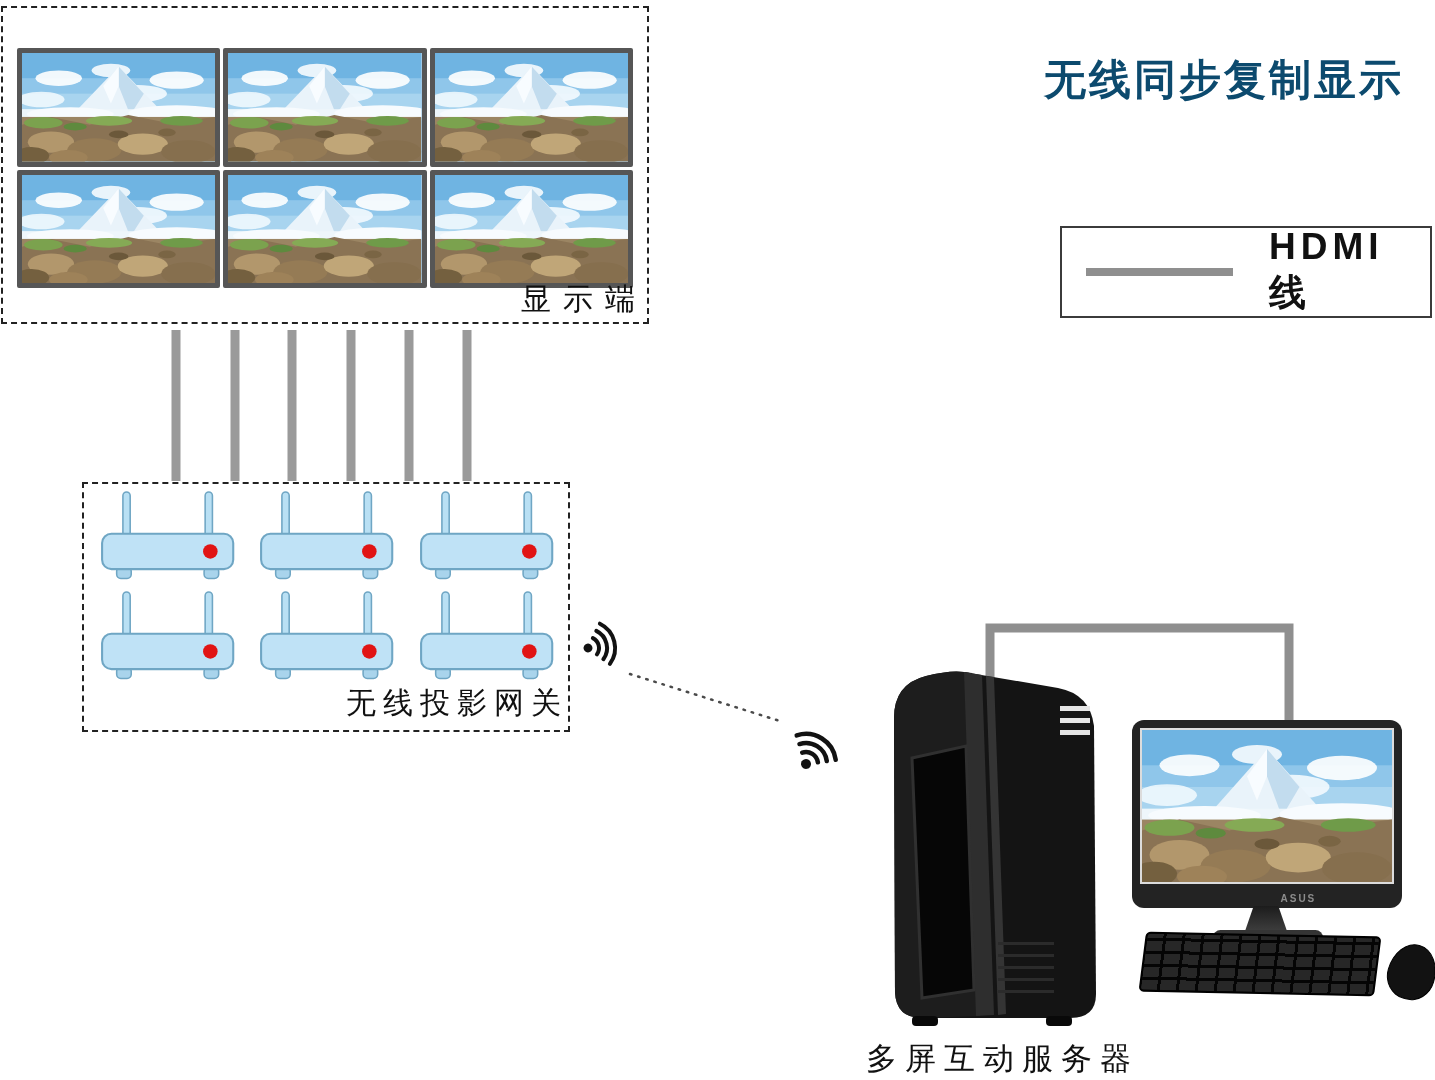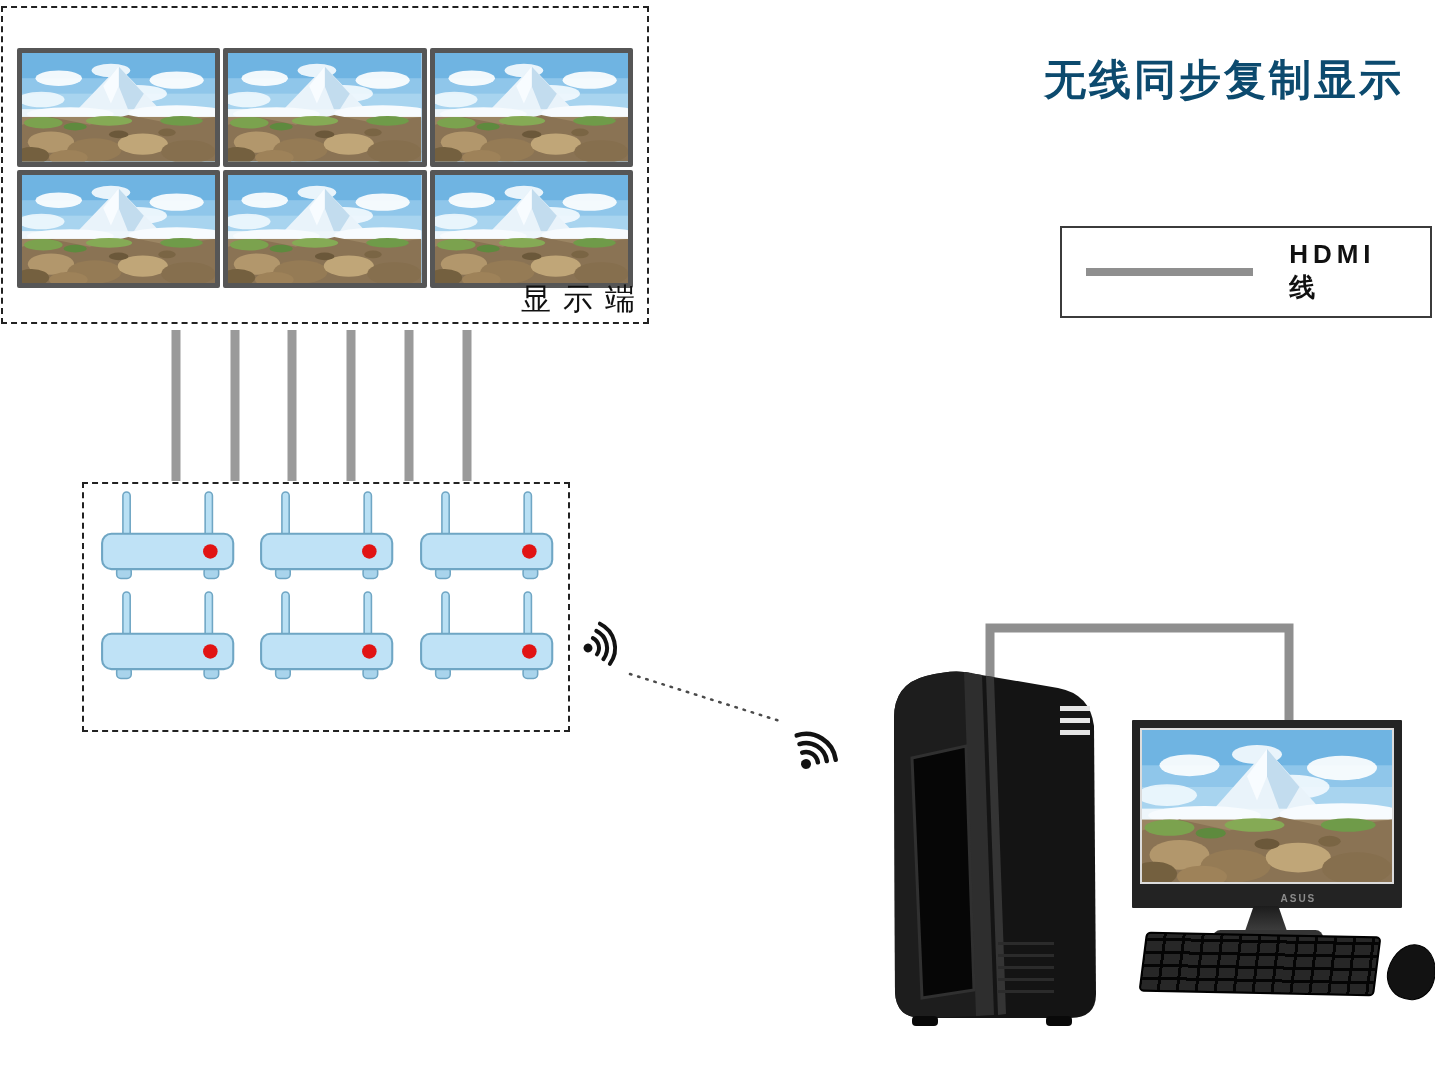--- a/index.html
+++ b/index.html
@@ -45,33 +45,33 @@
   .title {
     position:absolute; left:1044px; top:52px;
     font-size:42px; font-weight:600; letter-spacing:3px; color:#0c4a6e; white-space:nowrap;
   }
   .legend-box {
     position:absolute; left:1060px; top:226px; width:372px; height:92px;
     border:2px solid #3b3b3b; box-sizing:border-box;
     display:flex; align-items:center; padding:0 24px;
   }
   .legend-line { width:168px; height:8px; background:#8f8f8f; }
-  .legend-label { margin-left:36px; font-size:26px; font-weight:700; letter-spacing:5px; color:#111; }
+  .legend-label { margin-left:36px; font-size:37px; font-weight:700; letter-spacing:5px; color:#111; }
 
   
   .overlay { position:absolute; left:0; top:0; pointer-events:none; }
 
   
   .tower { position:absolute; left:860px; top:658px; width:248px; height:372px; }
   .tower svg { display:block; width:100%; height:100%; }
 
   
   .pc-monitor {
     position:absolute; left:1132px; top:720px; width:270px; height:188px;
-    background:#232323; border-radius:1px; padding:8px 8px 24px 8px; box-sizing:border-box;
+    background:#232323; border-radius:12px; padding:8px 8px 24px 8px; box-sizing:border-box;
   }
   .pc-screen { width:100%; height:100%; border:2px solid #dcdcdc; box-sizing:border-box; overflow:hidden; background:#9fc8e8; }
   .pc-brand {
     position:absolute; left:55%; bottom:4px; font-size:10px; letter-spacing:2px;
     color:#8c8c8c; font-weight:700;
   }
   .pc-stand-neck {
     position:absolute; left:1244px; top:906px; width:44px; height:28px;
     background:linear-gradient(#1c1c1c,#414141);
     clip-path:polygon(22% 0,78% 0,100% 100%,0 100%);
@@ -212,20 +212,21 @@
           <svg viewBox="0 0 130 92">
             <use href="#router-shape"></use>
           </svg>
         </div>
       <div class="router">
           <svg viewBox="0 0 130 92">
             <use href="#router-shape"></use>
           </svg>
         </div>
     </div>
+    <div class="box-label">无线投影网关</div>
   </div>
 
   <div class="title">无线同步复制显示</div>
 
   <div class="legend-box">
     <div class="legend-line"></div>
     <div class="legend-label">HDMI线</div>
   </div>
 
   <svg class="overlay" width="1435" height="1080" viewBox="0 0 1435 1080">
@@ -283,14 +284,15 @@
           <use href="#landscape-shape"></use>
         </svg>
     </div>
     <div class="pc-brand">ASUS</div>
   </div>
   <div class="pc-stand-neck"></div>
   <div class="pc-stand-base"></div>
   <div class="keyboard"></div>
   <div class="mouse"></div>
 
+  <div class="server-label">多屏互动服务器</div>
 
 </div>
 
 </body></html>

